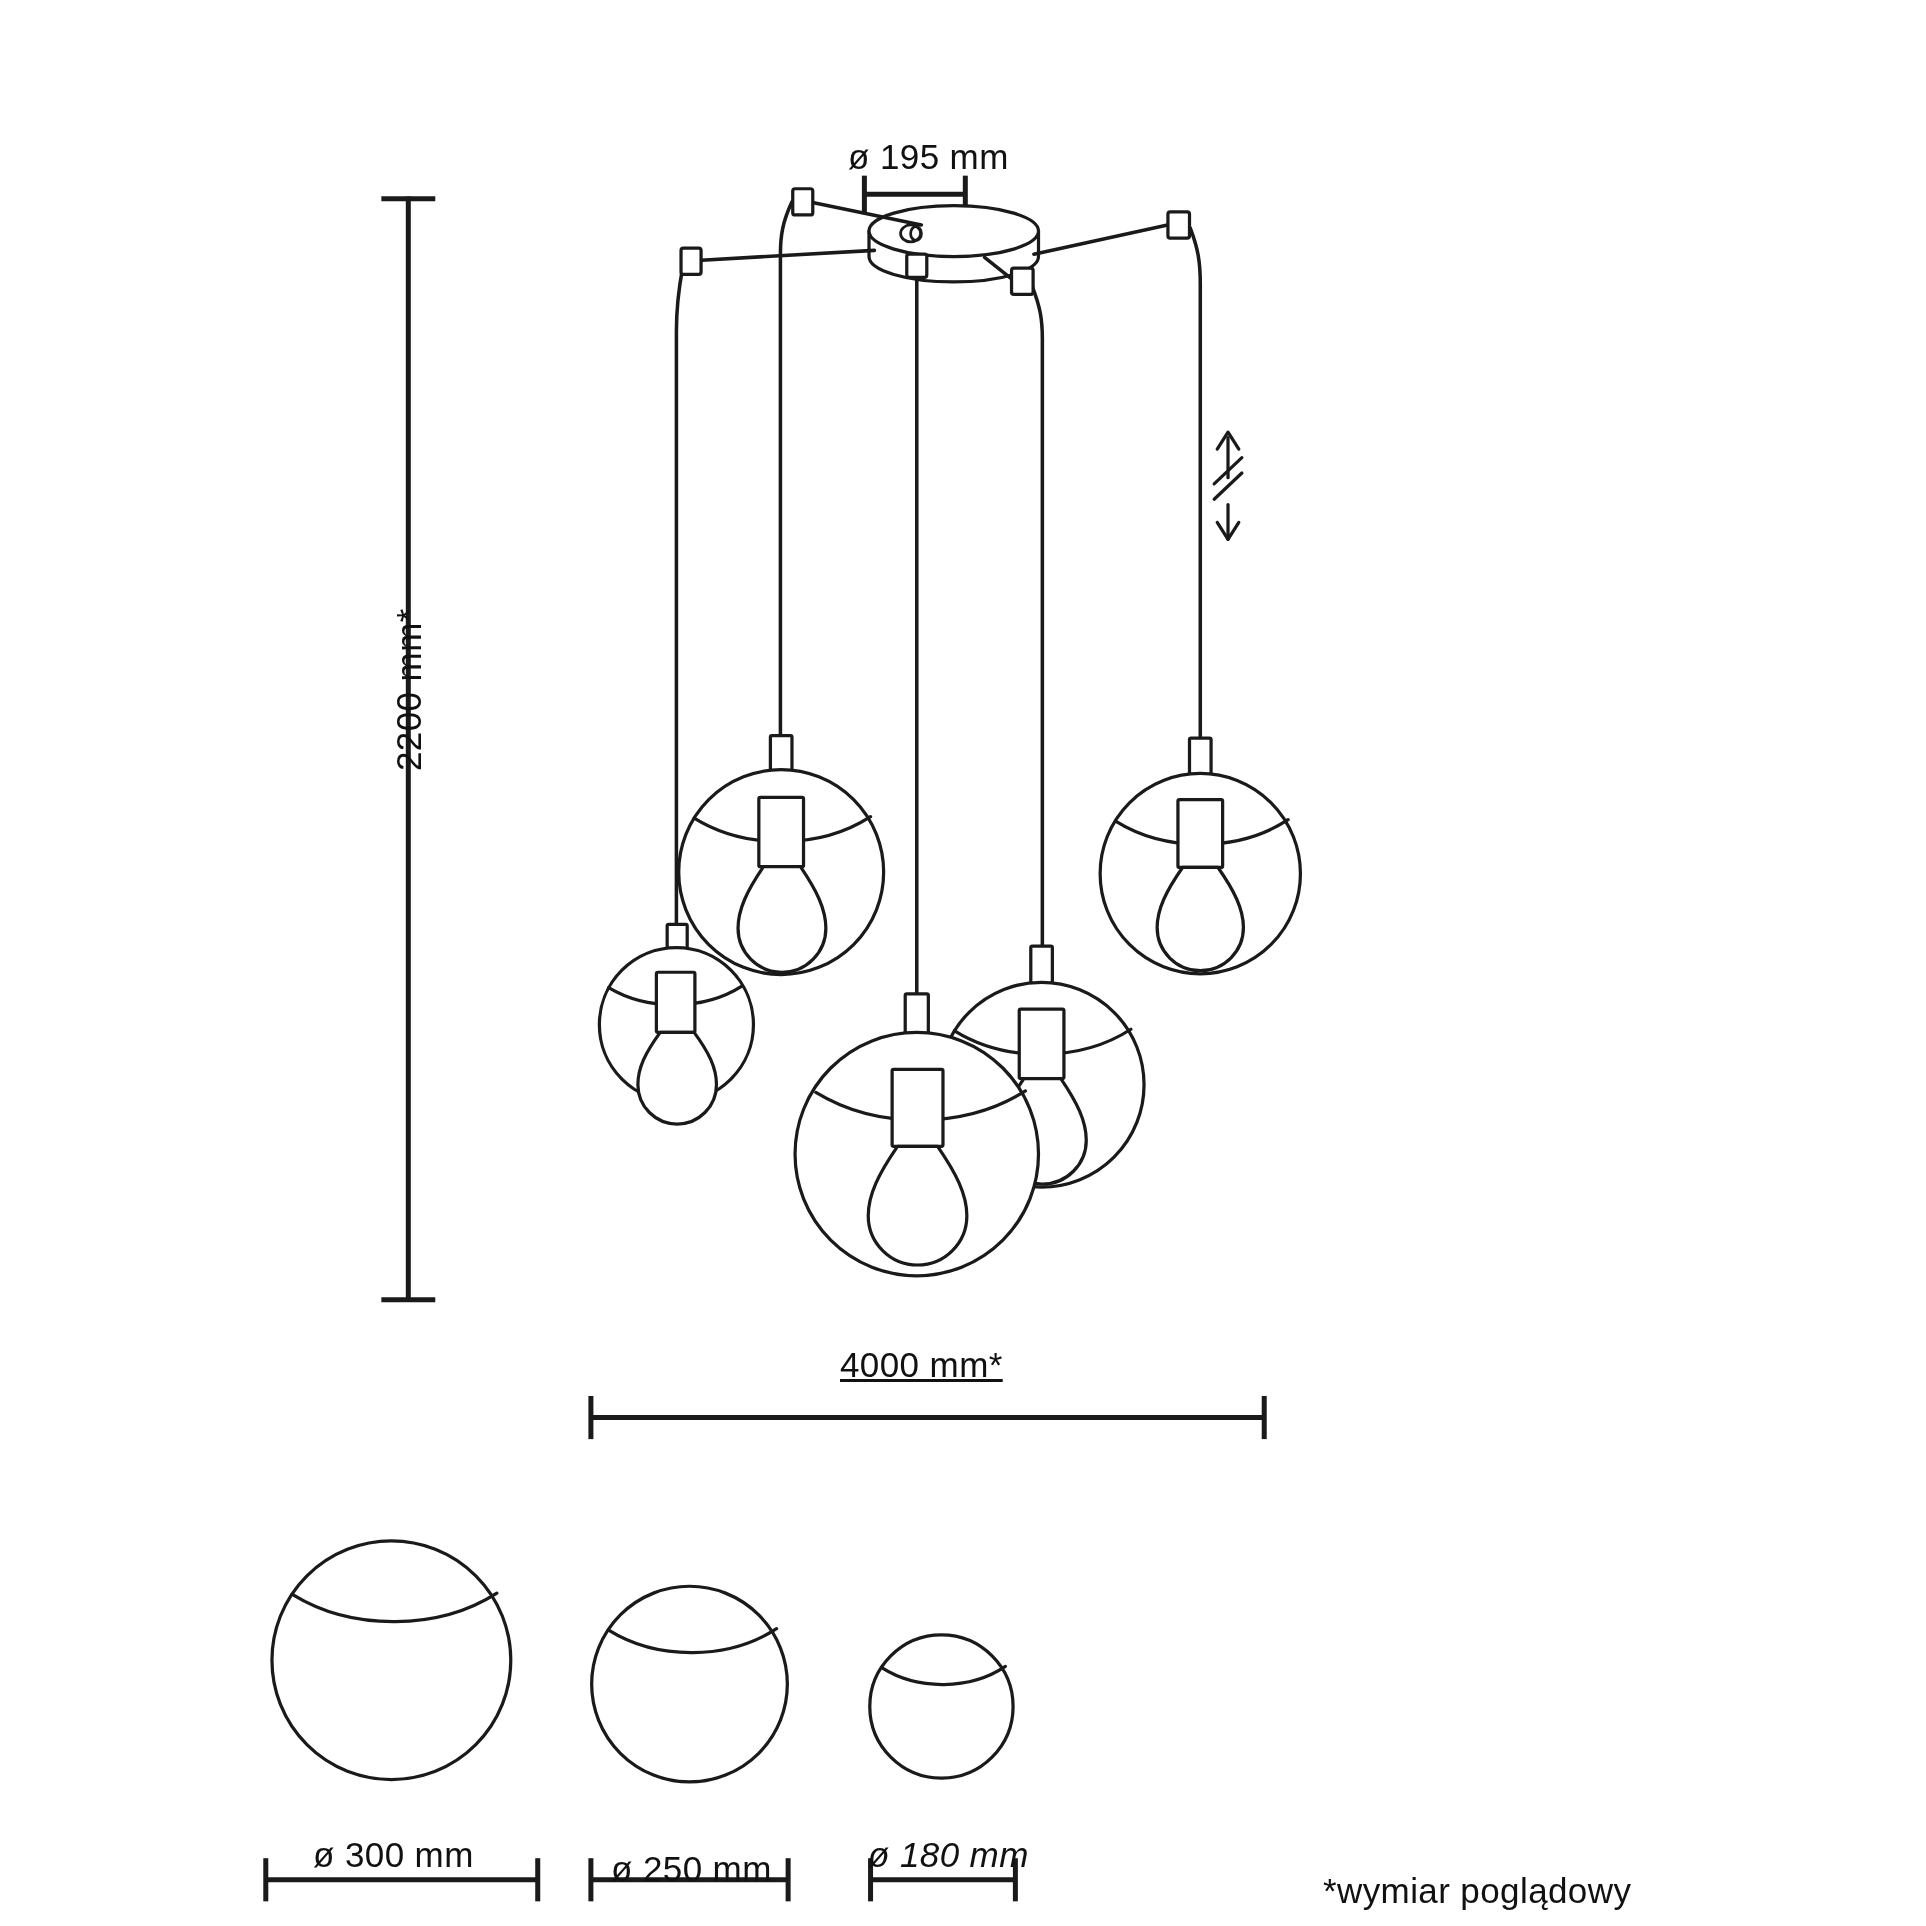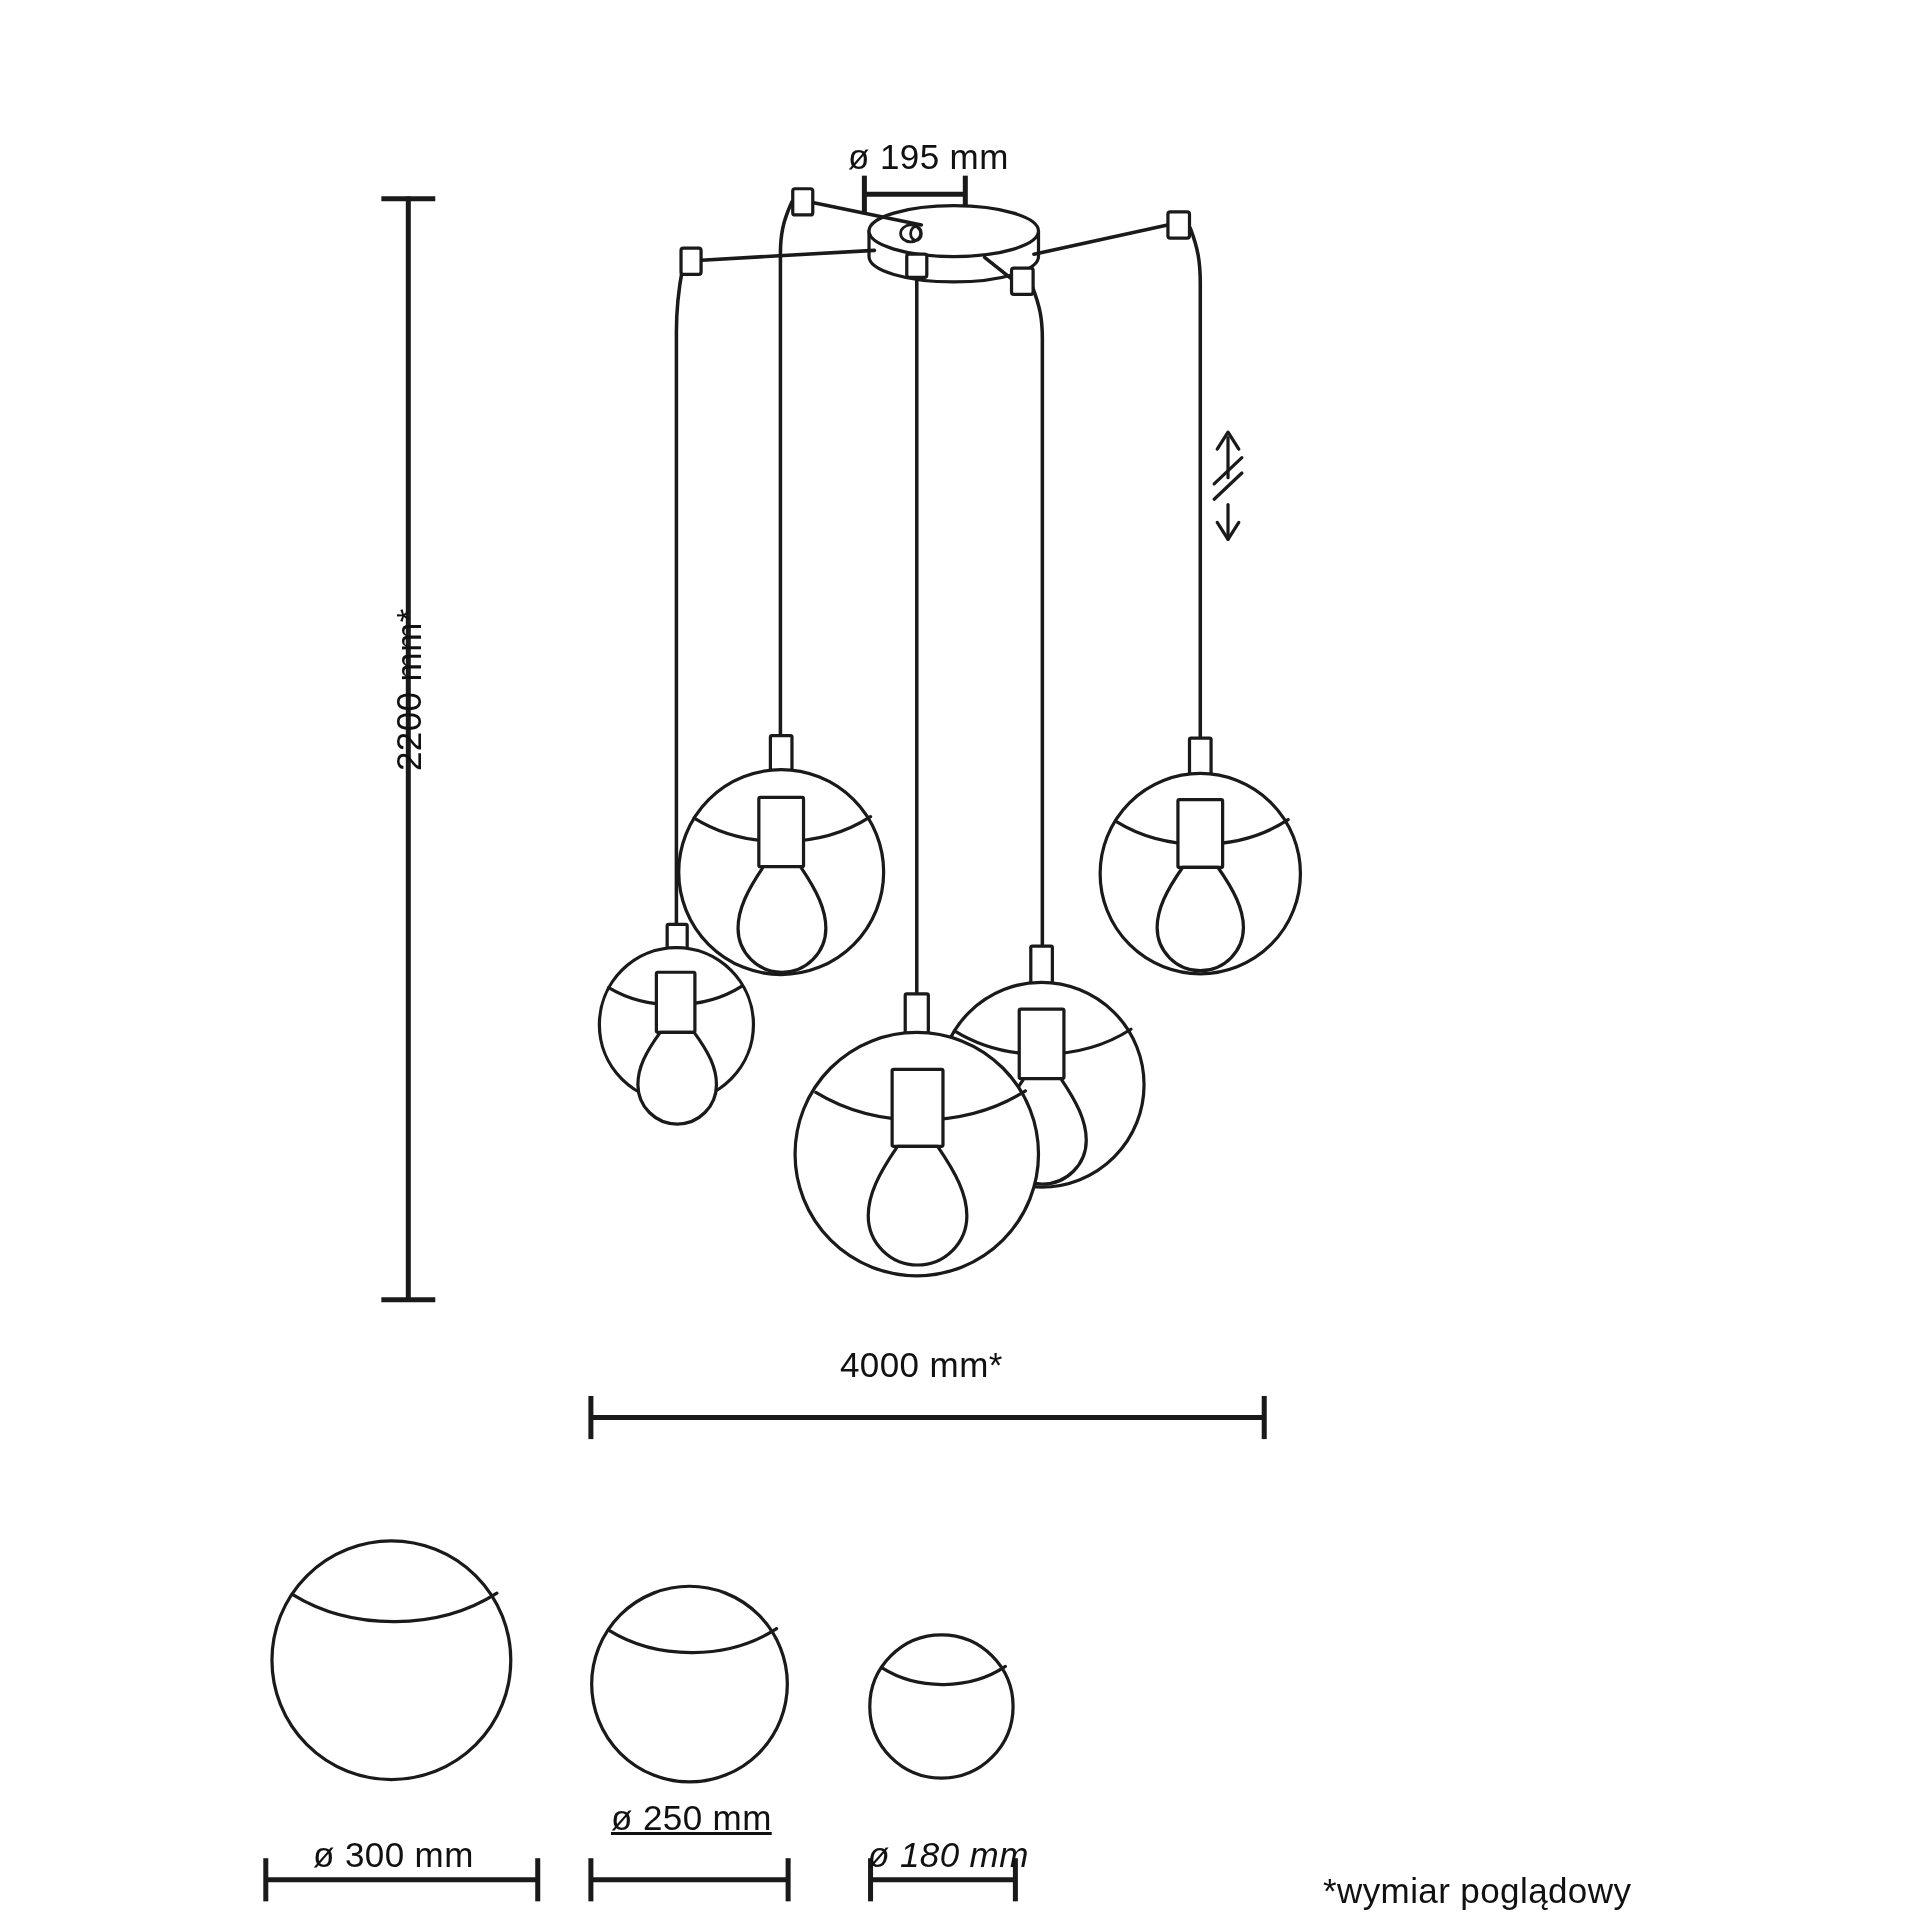--- a/index.html
+++ b/index.html
@@ -201,24 +201,24 @@
       <line class="ln-d" x1="1130" y1="2412" x2="1130" y2="2468"></line>
       <line class="ln-d" x1="1318" y1="2412" x2="1318" y2="2468"></line>
     </g>
 
   </svg>
 
   <div class="lbl lbl-dim" style="left:848px; top:137px;">ø 195 mm</div>
 
   <div class="lbl lbl-vert" style="left:389px; top:771px;">2200 mm*</div>
 
-  <div class="lbl lbl-dim-big" style="left:840px; top:1345px;">4000 mm*</div>
+  <div class="lbl lbl-dim-big" style="left:840px; top:1345px;text-decoration:underline;">4000 mm*</div>
 
   <div class="lbl lbl-dim" style="left:313px; top:1835px;">ø 300 mm</div>
 
-  <div class="lbl lbl-dim" style="left:611px; top:1798px;text-decoration:underline;">ø 250 mm</div>
+  <div class="lbl lbl-dim" style="left:611px; top:1849px;">ø 250 mm</div>
 
   <div class="lbl lbl-dim" style="left:868px; top:1835px;font-style:italic;">ø 180 mm</div>
 
   <div class="lbl lbl-footnote" style="left:1323px; top:1843px;margin-top:28px;">*wymiar poglądowy</div>
 
 </div>
 
 
 </body></html>

